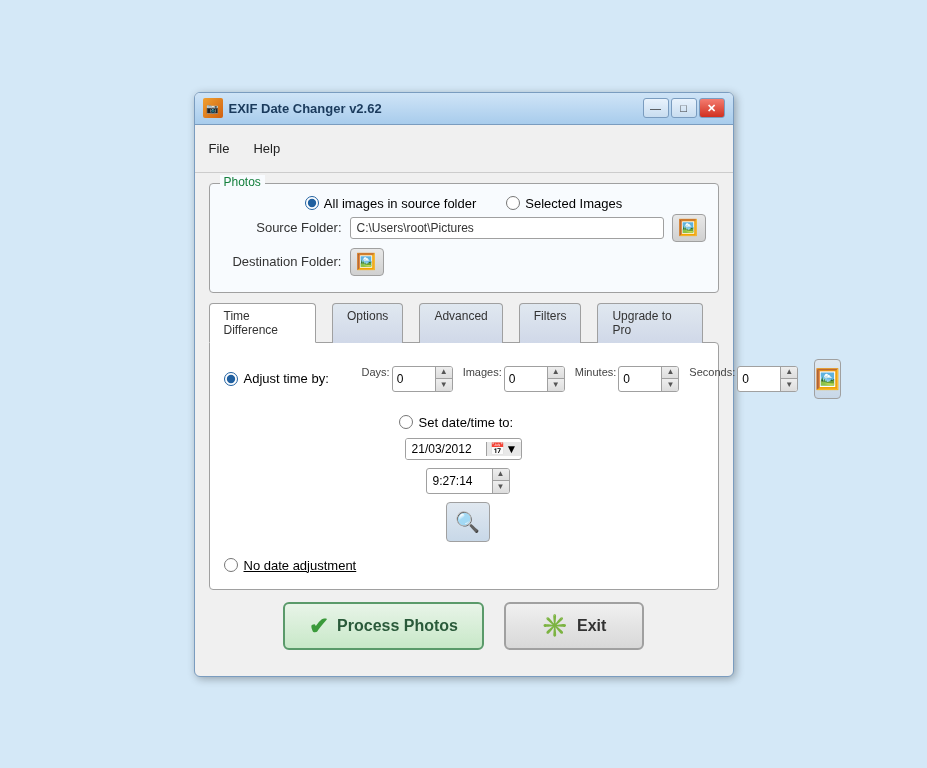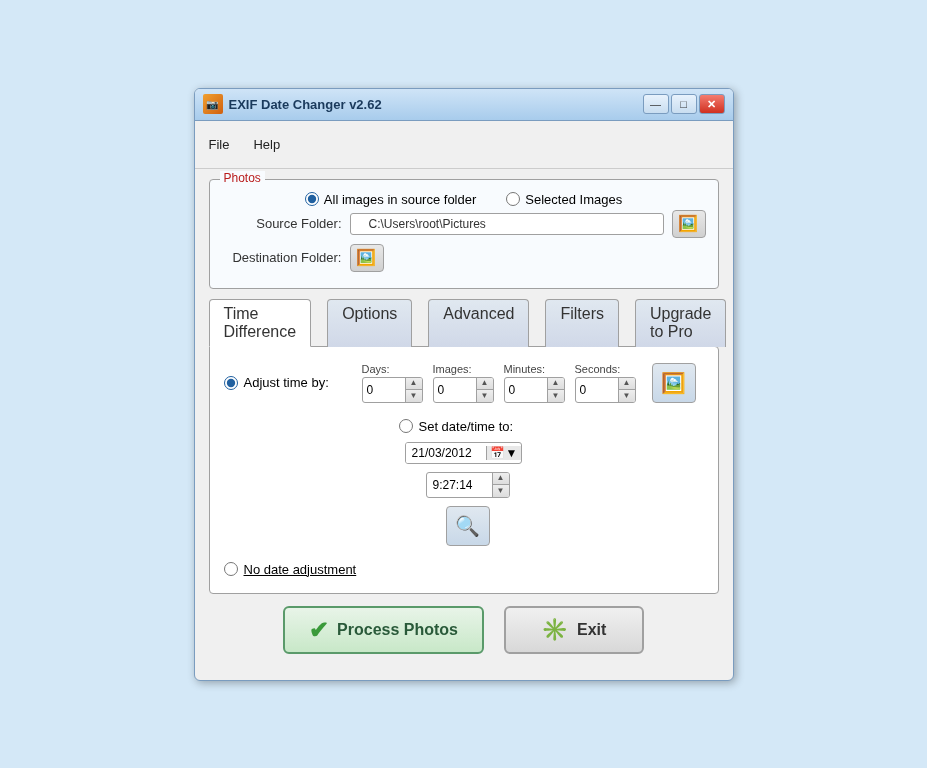--- a/index.html
+++ b/index.html
@@ -89,21 +89,21 @@
       position: relative;
       background: #f8fbfe;
     }
     .group-box-label {
       position: absolute;
       top: -9px;
       left: 10px;
       background: #f8fbfe;
       padding: 0 4px;
       font-size: 12px;
-      color: #b91c1c;
+      color: #15803d;
     }
     .radio-row {
       display: flex;
       align-items: center;
       justify-content: center;
       gap: 30px;
       margin-bottom: 3px;
       margin-top: 4px;
     }
     .radio-option {
@@ -121,21 +121,21 @@
     .folder-label {
       width: 120px;
       text-align: right;
       color: #333;
       flex-shrink: 0;
     }
     .folder-input {
       flex: 1;
       border: 1px solid #a0a0a0;
       border-radius: 3px;
-      padding: 3px 18px;
+      padding: 3px 6px;
       font-size: 12px;
       background: white;
       color: #333;
     }
     .folder-btn {
       width: 34px;
       height: 28px;
       border: 1px solid #a0a0a0;
       border-radius: 4px;
       background: linear-gradient(to bottom, #e8e8e8, #d0d0d0);
@@ -149,21 +149,21 @@
       gap: 0;
       margin-bottom: 0;
     }
     .tab {
       padding: 5px 14px;
       border: 1px solid #a0a0a0;
       border-bottom: none;
       border-radius: 4px 4px 0 0;
       background: linear-gradient(to bottom, #e0e8f0, #d0d8e8);
       cursor: pointer;
-      font-size: 16px;
+      font-size: 12px;
       color: #333;
       margin-right: 16px;
     }
     .tab.active {
       background: white;
       border-bottom: 1px solid white;
       font-weight: 500;
       z-index: 2;
       position: relative;
     }
@@ -188,21 +188,21 @@
       width: 130px;
       flex-shrink: 0;
     }
     .time-units {
       display: flex;
       gap: 10px;
       align-items: flex-end;
     }
     .time-unit {
       display: flex;
-      flex-direction: column;
+      flex-direction: row;
       align-items: flex-start;
       gap: 2px;
     }
     .time-unit-label {
       font-size: 11px;
       color: #444;
     }
     .spinner-wrap {
       display: flex;
       align-items: center;

